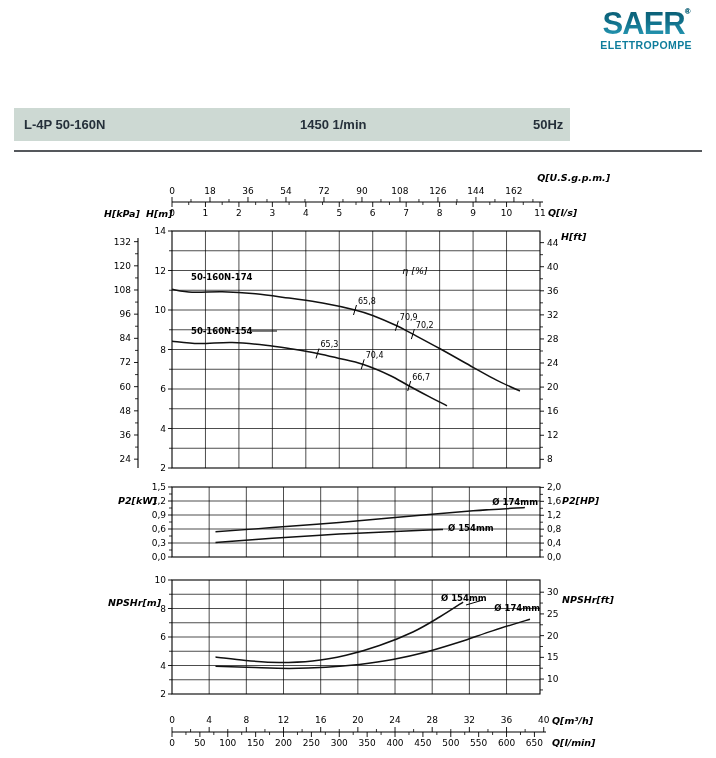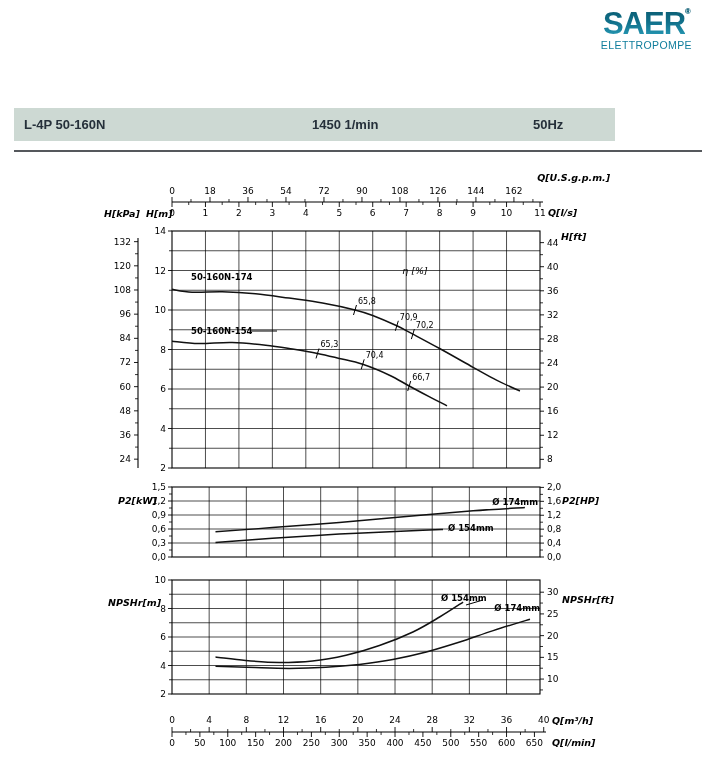--- a/index.html
+++ b/index.html
@@ -6,25 +6,25 @@
   .page{position:relative;width:716px;height:758px;background:#fff;outline:1px solid #e3e3e3;
         font-family:"Liberation Sans","DejaVu Sans",sans-serif;overflow:hidden;}
   .title{position:absolute;left:14px;top:26px;font-size:23px;font-weight:bold;color:#1e86ab;
          letter-spacing:0px;font-family:"Liberation Sans",sans-serif;}
   .logo{position:absolute;right:24px;top:8px;text-align:center;line-height:1;}
   .logo-brand{font-size:31px;font-weight:800;letter-spacing:-1px;color:#12718a;
       background:linear-gradient(180deg,#0a5a70 0%,#10708a 45%,#2ba0bc 100%);
       -webkit-background-clip:text;background-clip:text;-webkit-text-fill-color:transparent;
       font-family:"Liberation Sans",sans-serif;display:inline-block;}
   .logo-reg{font-size:8px;vertical-align:top;color:#0a5a70;-webkit-text-fill-color:#0a5a70;}
-  .logo-sub{font-size:10.5px;font-weight:normal;color:#0f7d9c;letter-spacing:0.4px;margin-top:1px;}
-  .band{position:absolute;left:14px;top:108px;width:556px;height:33px;background:#cdd9d3;padding-left:45px;}
+  .logo-sub{font-size:10.5px;font-weight:bold;color:#0f7d9c;letter-spacing:0.4px;margin-top:1px;}
+  .band{position:absolute;left:14px;top:108px;width:556px;height:33px;background:#cdd9d3;}
   .band span{position:absolute;top:9px;font-size:13px;font-weight:bold;color:#25303a;}
   .band-model{left:10px;}
-  .band-speed{left:286px;margin-left:12px;}
+  .band-speed{left:286px;}
   .band-freq{left:519px;}
   .rule{position:absolute;left:14px;top:150px;width:688px;height:2px;background:#55585c;}
   svg{position:absolute;left:0;top:0;}
   svg text{font-family:"DejaVu Sans","Liberation Sans",sans-serif;fill:#000;}
 </style>
 </head>
 <body>
 
 <div class="page">
 

